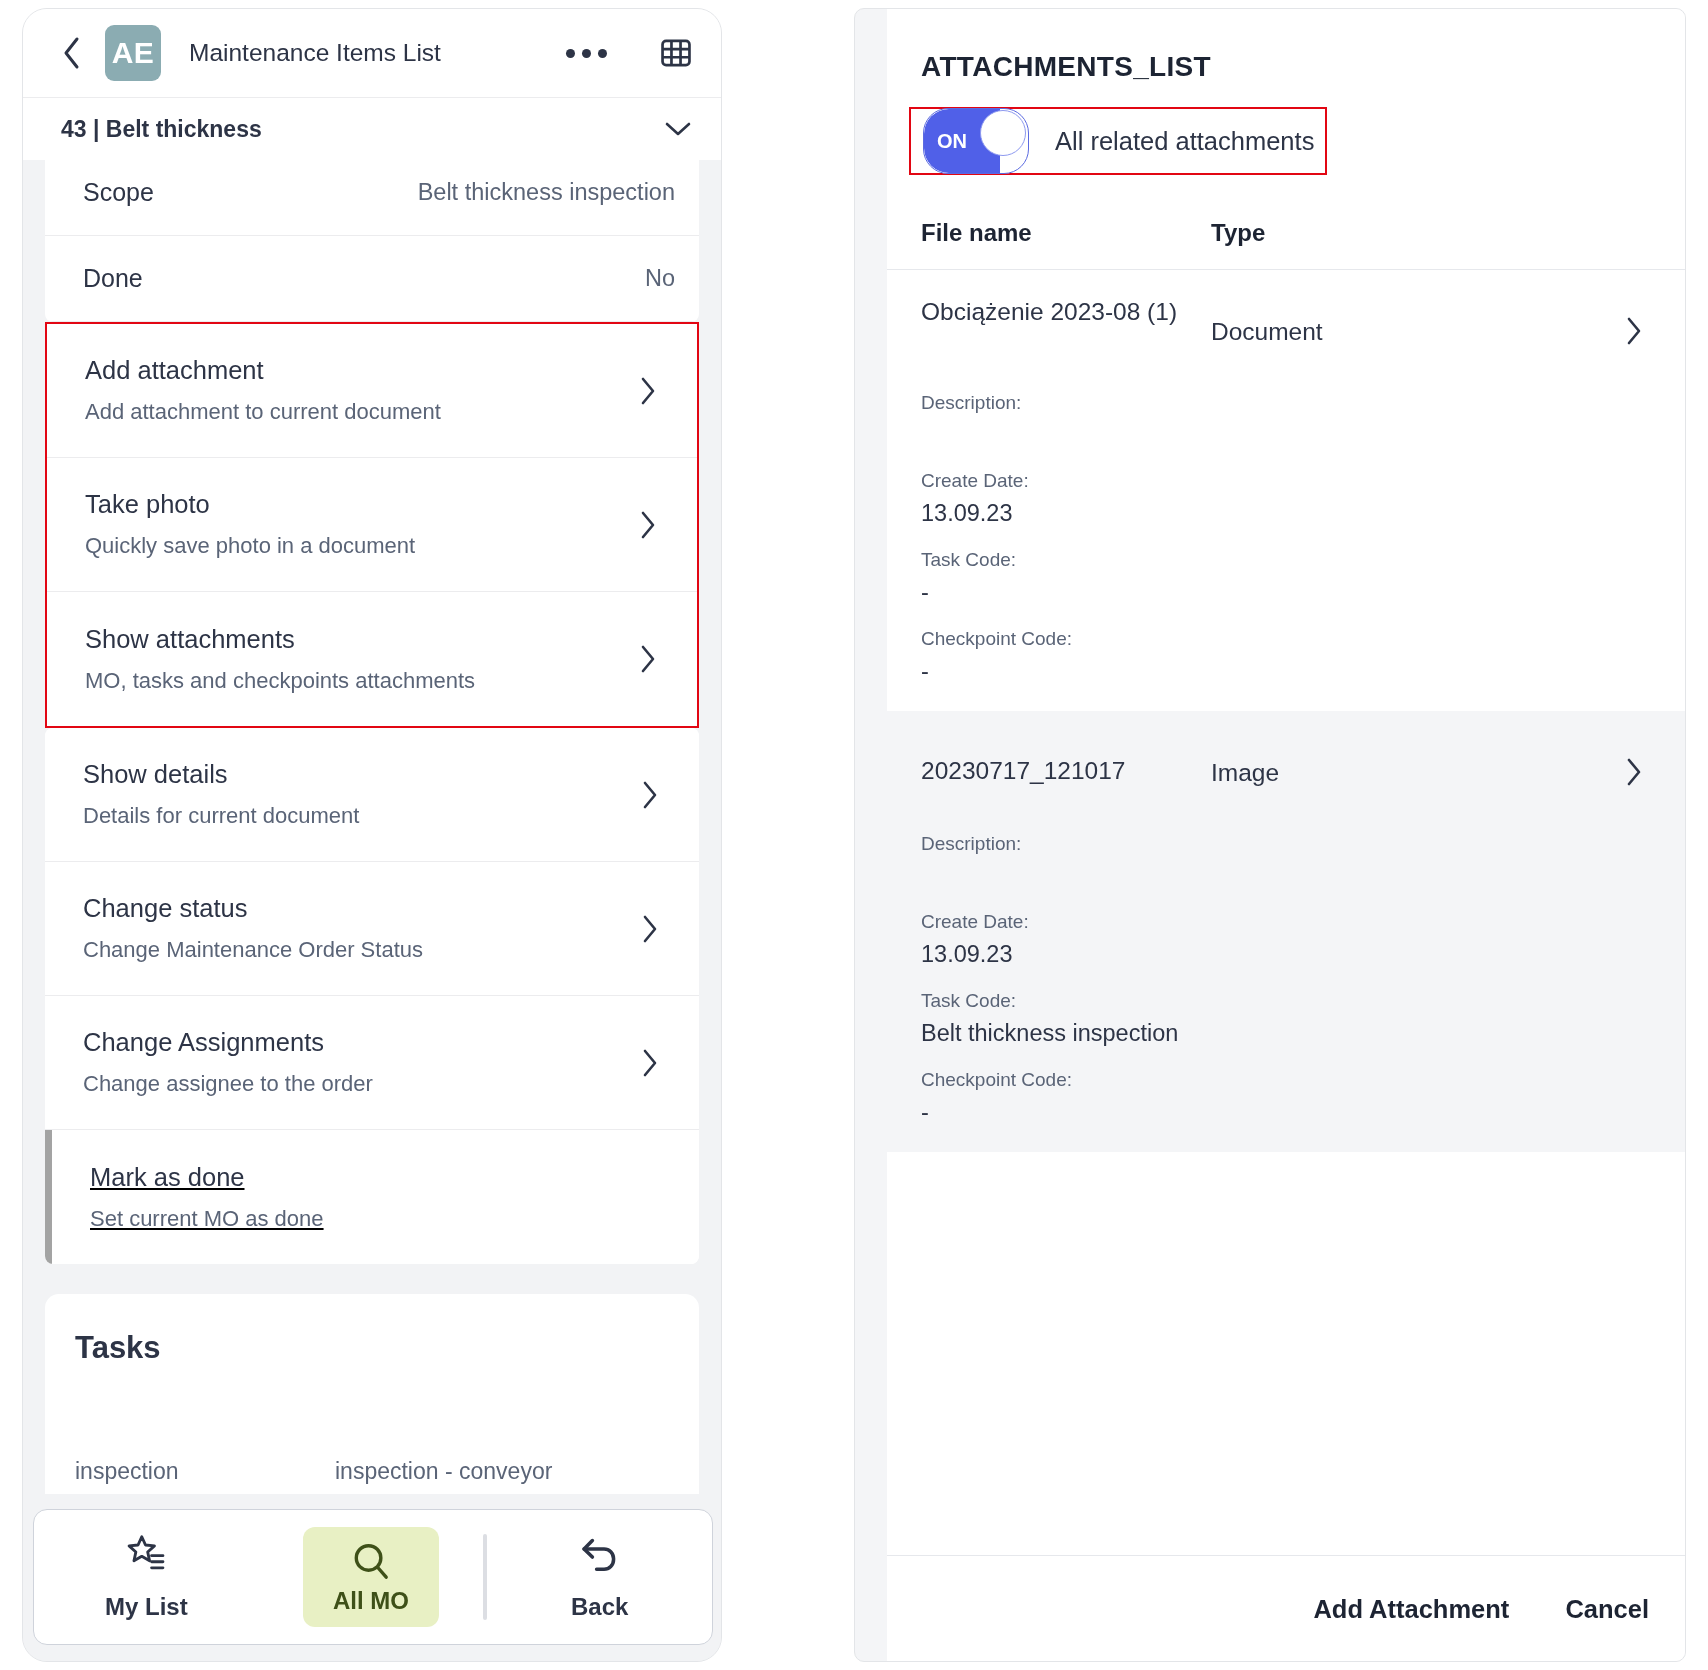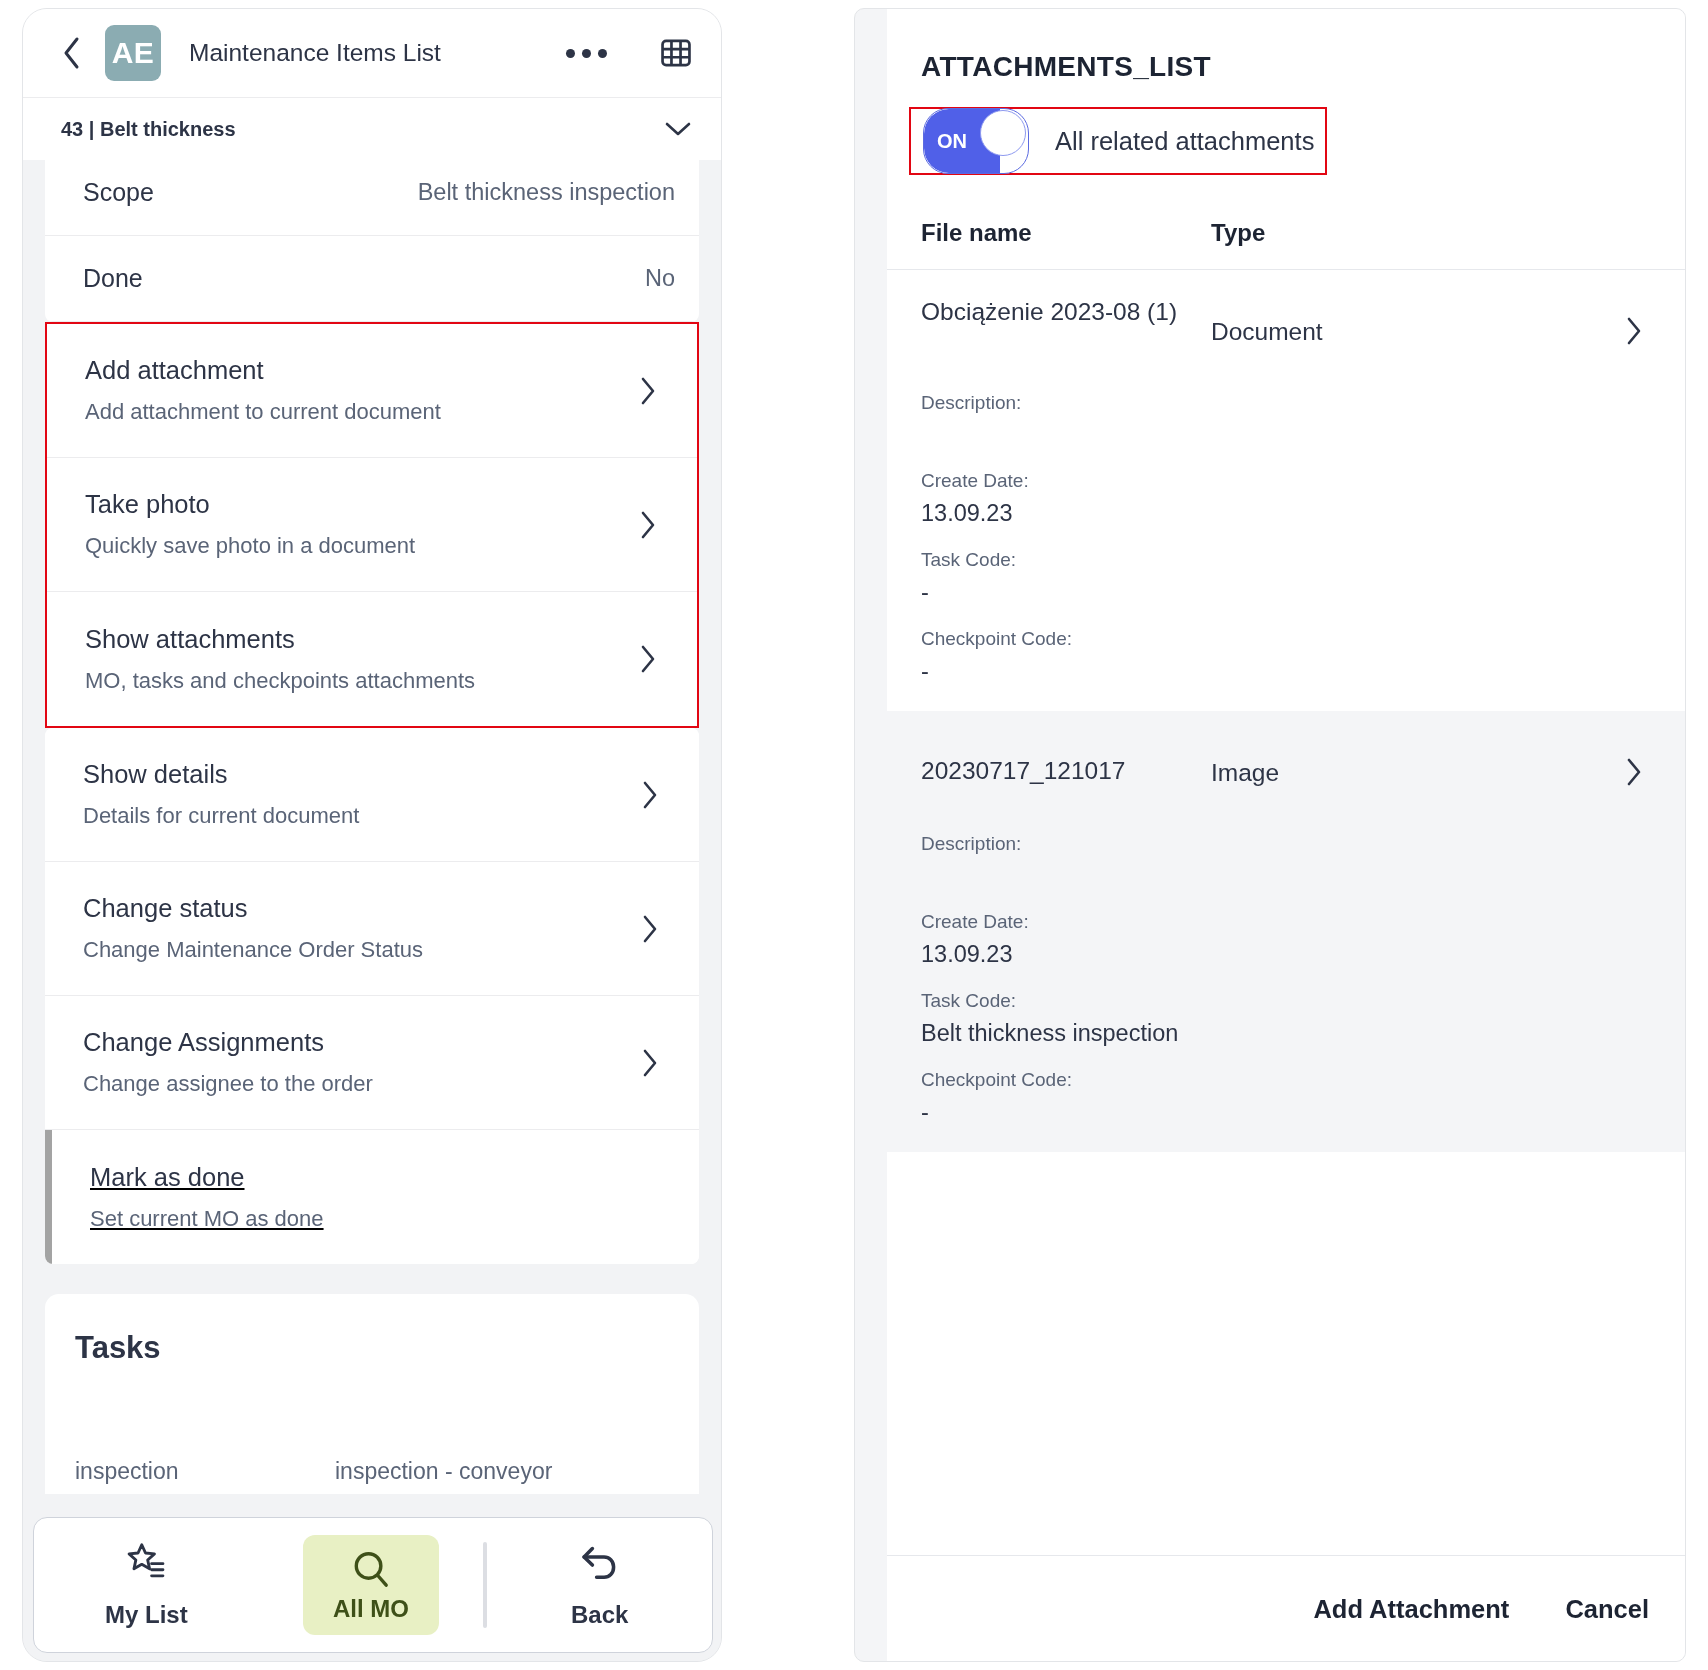--- a/index.html
+++ b/index.html
@@ -60,21 +60,21 @@
   .dots-icon i { width: 9px; height: 9px; border-radius: 50%; background: #2d3446; display:block; }
   .grid-icon { margin-left: 46px; color: #2d3446; flex: 0 0 auto; display:flex; }
 
   .phone-subbar {
     height: 63px;
     background: #ffffff;
     border-top: 1px solid #ececee;
     display: flex; align-items: center;
     padding: 0 28px 0 38px;
   }
-  .subbar-title { font-size: 20px; font-weight: bold; color: #2d3446; }
+  .subbar-title { font-size: 23px; font-weight: bold; color: #2d3446; }
   .subbar-caret { margin-left: auto; color: #2d3446; display:flex; }
 
   .phone-body {
     position: relative;
     height: calc(1654px - 88px - 63px);
     background: #f2f3f5;
     padding: 0 22px;
     overflow: hidden;
   }
   .card {
@@ -127,21 +127,21 @@
   .tasks-ghost {
     display: flex; gap: 12px;
     margin-top: 92px;
     font-size: 23px; color: #5a6477;
   }
   .tasks-ghost span:first-child { width: 248px; }
 
   
   .bottom-nav {
     position: absolute;
-    left: 10px; bottom: 10px;
+    left: 10px; bottom: 18px;
     width: 680px; height: 136px;
     background: #ffffff;
     border: 1px solid #cfd3db;
     border-radius: 14px;
     display: flex; align-items: stretch;
     z-index: 5;
   }
   .nav-item {
     flex: 1 1 0;
     display: flex; flex-direction: column;

